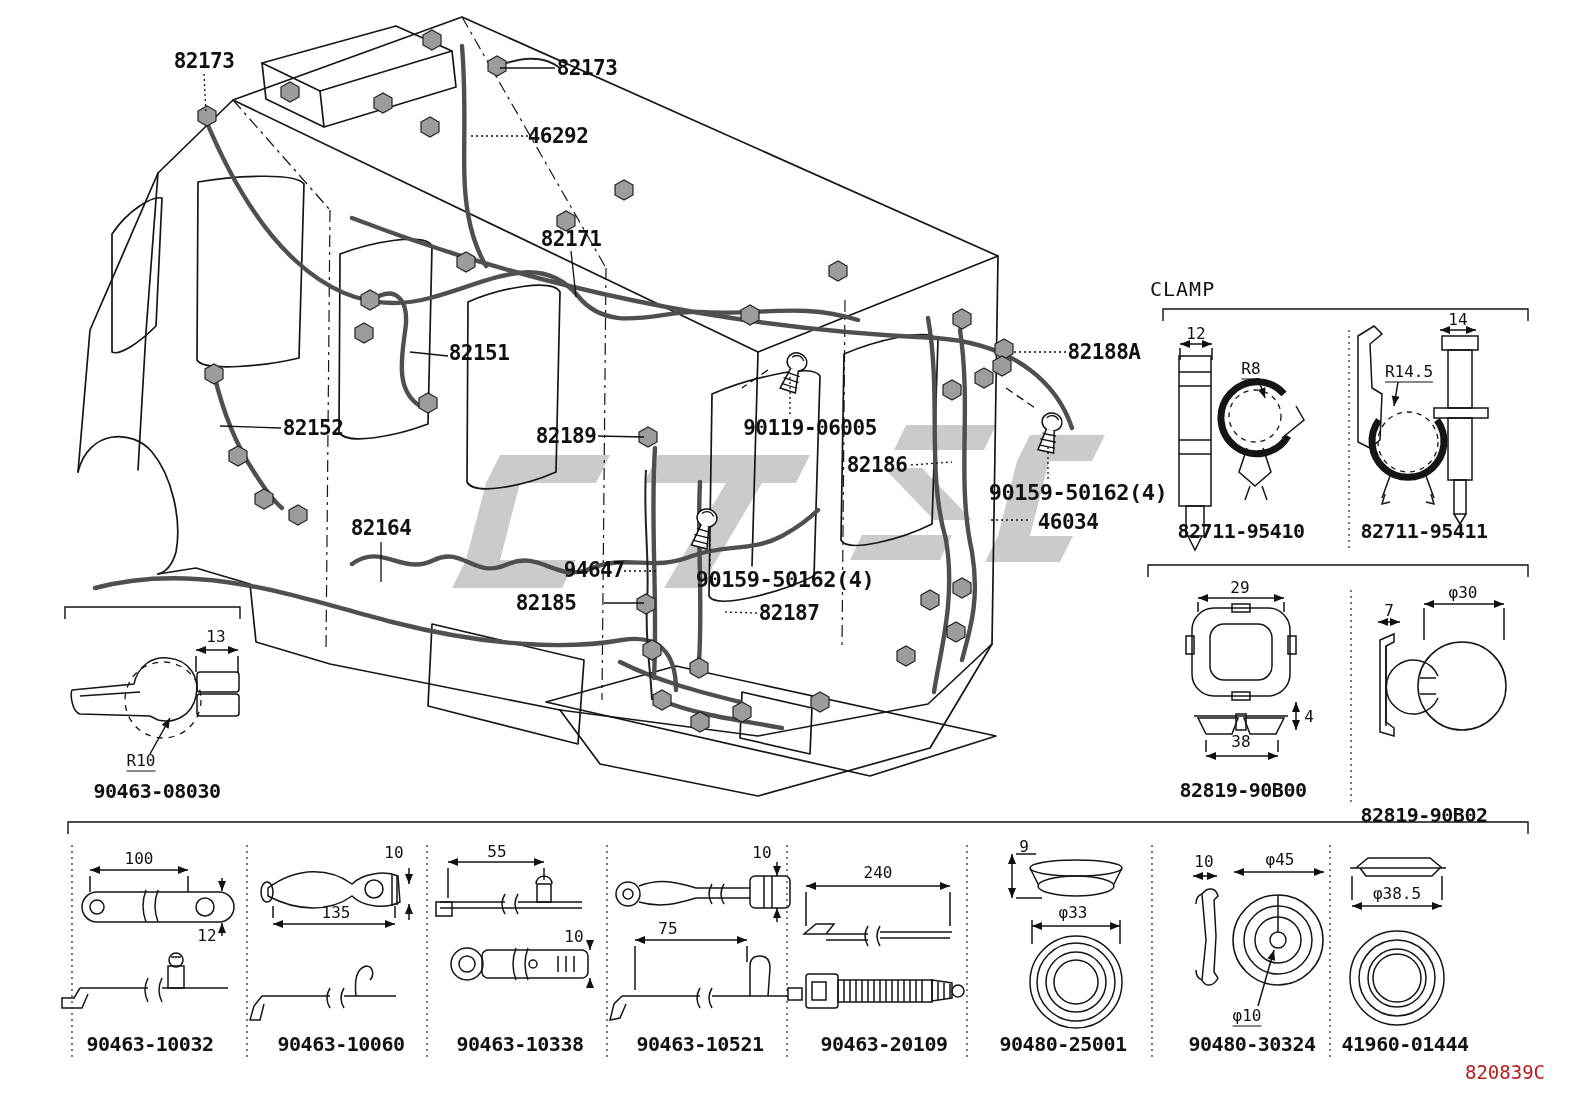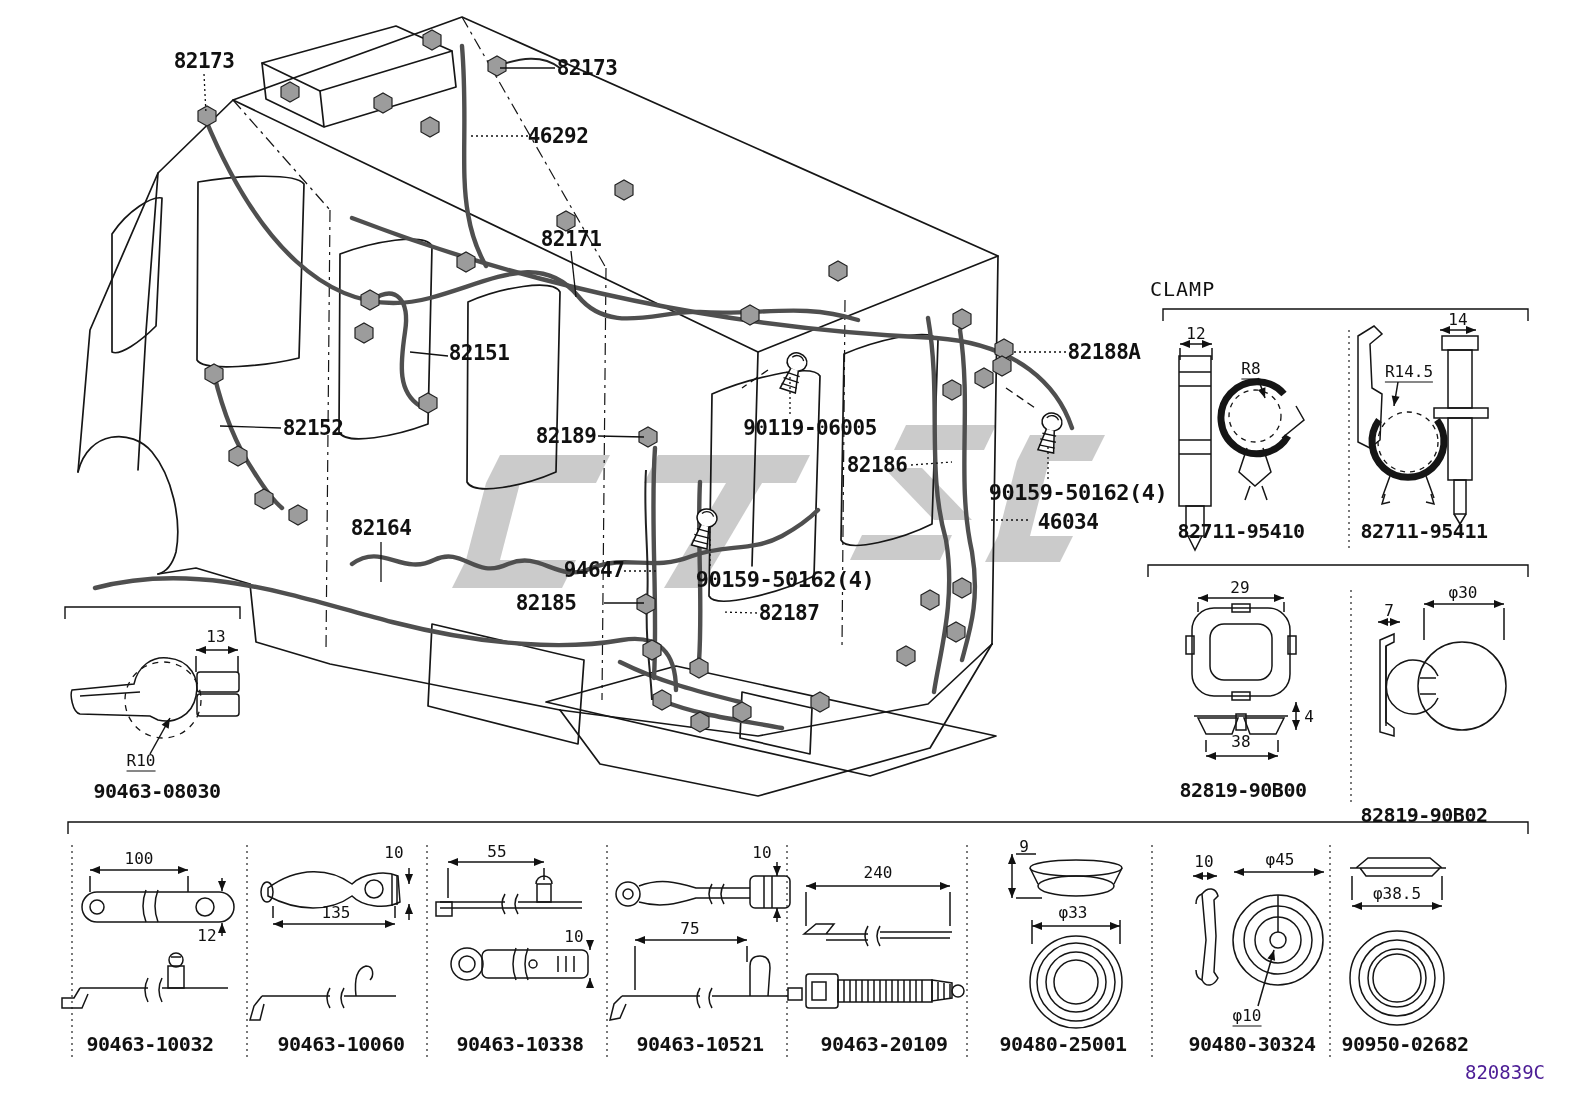--- a/index.html
+++ b/index.html
@@ -6,21 +6,21 @@
   .canvas{position:relative;width:1592px;height:1099px;background:#fff;overflow:hidden;
           font-family:"DejaVu Sans Mono",monospace;color:#111}
   svg{position:absolute;left:0;top:0}
   .co{position:absolute;transform:translate(-50%,-50%);font:700 21px "DejaVu Sans Mono",monospace;
       letter-spacing:-0.5px;white-space:nowrap}
   .co-sm{font-size:22px}
   .dim{position:absolute;transform:translate(-50%,-50%);font:400 16px "DejaVu Sans Mono",monospace;white-space:nowrap}
   .part{position:absolute;transform:translate(-50%,-50%);font:700 20px "DejaVu Sans Mono",monospace;
         letter-spacing:-0.5px;white-space:nowrap}
   .sec{position:absolute;font:400 20px "DejaVu Sans Mono",monospace;letter-spacing:1px;white-space:nowrap}
-  .code{position:absolute;transform:translate(-50%,-50%);font:400 19px "DejaVu Sans Mono",monospace;color:#4c1d95}
+  .code{position:absolute;transform:translate(-50%,-50%);font:400 19px "DejaVu Sans Mono",monospace;color:#b91c1c}
   .u{border-bottom:1.6px solid #111;padding-bottom:1px}
 </style>
 </head>
 <body>
 
 <div class="canvas">
 
 <svg width="1592" height="1099" viewBox="0 0 1592 1099">
   <defs>
     <marker id="ar" orient="auto-start-reverse" markerUnits="userSpaceOnUse" markerWidth="12" markerHeight="10" refX="11" refY="5">
@@ -384,33 +384,33 @@
 <div class="dim u" style="left:141px;top:761px">R10</div>
 <div class="part" style="left:157px;top:791px">90463-08030</div>
 
 <div class="dim" style="left:139px;top:858px">100</div>
 <div class="dim" style="left:207px;top:935px">12</div>
 <div class="dim" style="left:394px;top:852px">10</div>
 <div class="dim" style="left:336px;top:912px">135</div>
 <div class="dim" style="left:497px;top:851px">55</div>
 <div class="dim" style="left:574px;top:936px">10</div>
 <div class="dim" style="left:762px;top:852px">10</div>
-<div class="dim" style="left:690px;top:928px">75</div>
+<div class="dim" style="left:668px;top:928px">75</div>
 <div class="dim" style="left:878px;top:872px">240</div>
 <div class="dim" style="left:1024px;top:846px">9</div>
 <div class="dim" style="left:1073px;top:912px">φ33</div>
 <div class="dim" style="left:1204px;top:861px">10</div>
 <div class="dim" style="left:1280px;top:859px">φ45</div>
 <div class="dim u" style="left:1247px;top:1016px">φ10</div>
 <div class="dim" style="left:1397px;top:893px">φ38.5</div>
 
 <div class="part" style="left:150px;top:1044px">90463-10032</div>
 <div class="part" style="left:341px;top:1044px">90463-10060</div>
 <div class="part" style="left:520px;top:1044px">90463-10338</div>
 <div class="part" style="left:700px;top:1044px">90463-10521</div>
 <div class="part" style="left:884px;top:1044px">90463-20109</div>
 <div class="part" style="left:1063px;top:1044px">90480-25001</div>
 <div class="part" style="left:1252px;top:1044px">90480-30324</div>
-<div class="part" style="left:1405px;top:1044px">90950-02682</div>
+<div class="part" style="left:1405px;top:1044px">41960-01444</div>
 
 <div class="code" style="left:1505px;top:1072px">820839C</div>
 
 </div>
 
 </body></html>

